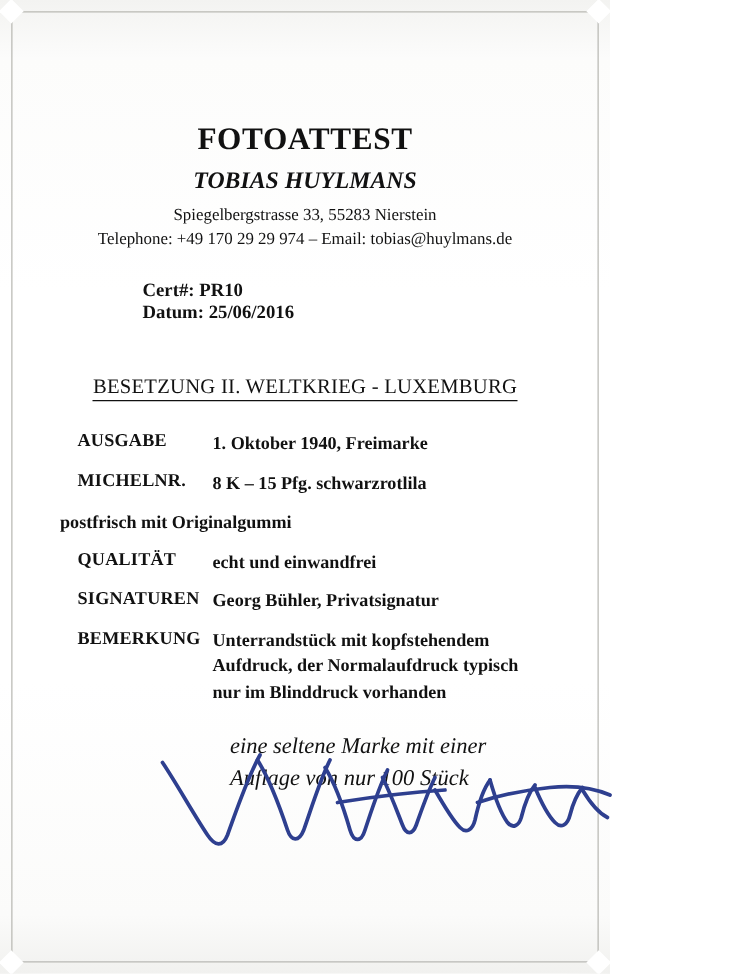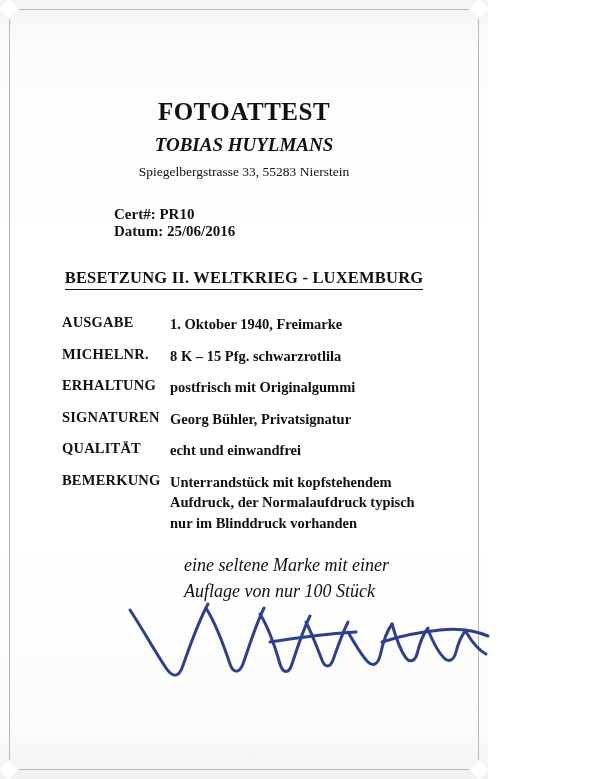--- a/index.html
+++ b/index.html
@@ -97,23 +97,23 @@
     font-size: 15px;
     font-weight: bold;
     color: #111;
     flex-direction: column;
   }
   .cert-row .cert-num { margin-left: 48px; }
 
   .heading {
     text-align: center;
     font-size: 16.5px;
-    font-weight: bold;
-    color: #111;
-    margin-top: 28px;
+    font-weight: normal;
+    color: #111;
+    margin-top: 40px;
     letter-spacing: 0.2px;
   }
   .heading span {
     border-bottom: 1px solid #111;
     padding-bottom: 2px;
   }
 
   .fields {
     margin-top: 26px;
   }
@@ -173,20 +173,21 @@
   <div class="corner tl"></div>
   <div class="corner tr"></div>
   <div class="corner bl"></div>
   <div class="corner br"></div>
 
   <div class="content">
 
     <div class="title">FOTOATTEST</div>
     <div class="subtitle">TOBIAS HUYLMANS</div>
     <div class="address">Spiegelbergstrasse 33, 55283 Nierstein</div>
+    <div class="contact">Telephone: +49 170 29 29 974 – Email: tobias@huylmans.de</div>
 
     <div class="cert-row">
       <div class="cert-num">Cert#: PR10</div>
       <div>Datum: 25/06/2016</div>
     </div>
 
     <div class="heading">
       <span>BESETZUNG II. WELTKRIEG - LUXEMBURG</span>
     </div>
 
@@ -196,32 +197,31 @@
         <div class="field-label">AUSGABE</div>
         <div class="field-value">1. Oktober 1940, Freimarke</div>
       </div>
 
       <div class="field">
         <div class="field-label">MICHELNR.</div>
         <div class="field-value">8 K  – 15 Pfg. schwarzrotlila</div>
       </div>
 
       <div class="field">
-        <div class="field-label">ERHALTUNG</div>
         <div class="field-value">postfrisch mit Originalgummi</div>
+      </div>
+
+      <div class="field">
+        <div class="field-label">QUALITÄT</div>
+        <div class="field-value">echt und einwandfrei</div>
       </div>
 
       <div class="field">
         <div class="field-label">SIGNATUREN</div>
         <div class="field-value">Georg Bühler, Privatsignatur</div>
-      </div>
-
-      <div class="field">
-        <div class="field-label">QUALITÄT</div>
-        <div class="field-value">echt und einwandfrei</div>
       </div>
 
       <div class="field remark">
         <div class="field-label">BEMERKUNG</div>
         <div class="field-value">Unterrandstück mit kopfstehendem Aufdruck, der Normalaufdruck typisch nur im Blinddruck vorhanden</div>
       </div>
 
     </div>
 
     <div class="note">eine seltene Marke mit einer Auflage von nur 100 Stück</div>

